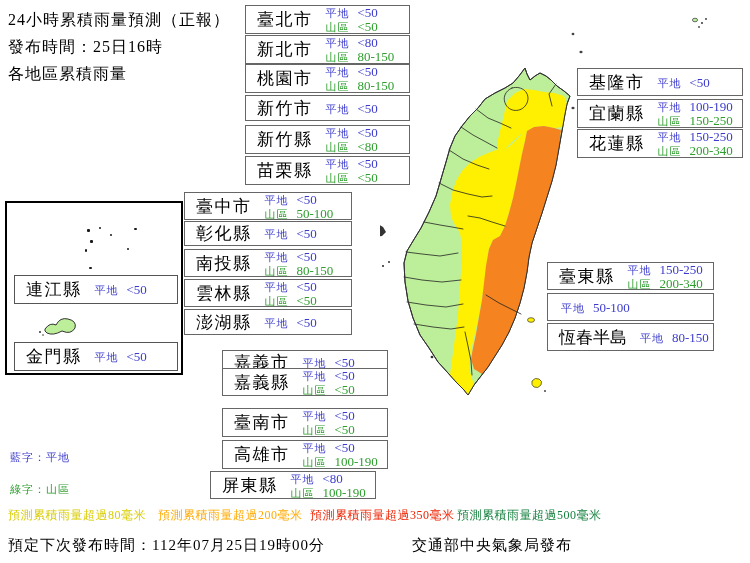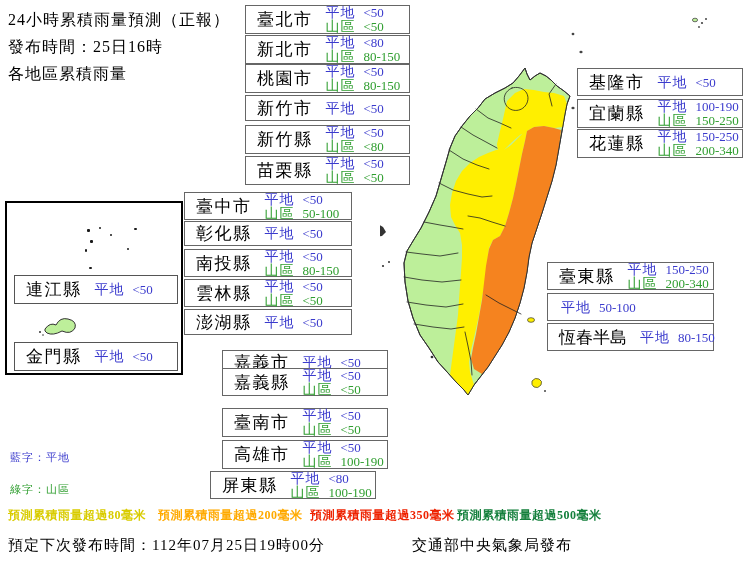--- a/index.html
+++ b/index.html
@@ -8,29 +8,29 @@
   .title-block{position:absolute;left:8px;top:6px;font-size:16px;line-height:27px;letter-spacing:1px;}
   .map-svg{position:absolute;left:380px;top:0;z-index:1;}
   .rbox{position:absolute;box-sizing:border-box;border:1px solid #666;background:#fff;
         display:flex;align-items:center;z-index:2;}
   .rname{font-size:17px;letter-spacing:1.5px;padding-left:11px;white-space:nowrap;}
   .rname-long{letter-spacing:0;}
   .vals{display:flex;flex-direction:column;justify-content:center;margin-left:13px;gap:1px;}
   .vrow{display:flex;align-items:baseline;white-space:nowrap;height:13px;line-height:13px;}
   .vrow.plain{color:#3b3bcd;}
   .vrow.mtn{color:#2f9e2f;}
-  .vlab{font-size:14px;margin-right:8px;letter-spacing:1px;}
+  .vlab{font-size:11px;margin-right:8px;letter-spacing:1px;}
   .vval{font-size:13px;}
   .left-panel{position:absolute;left:5px;top:201px;width:178px;height:174px;
               box-sizing:border-box;border:2px solid #000;background:#fff;z-index:2;text-decoration:underline;}
   .inner-box{position:absolute;left:7px;width:164px;height:29px;box-sizing:border-box;
              border:1px solid #555;background:#fff;display:flex;align-items:center;}
   .dot{position:absolute;background:#1a1a1a;border-radius:1px;}
   .note{position:absolute;font-size:11px;letter-spacing:1px;}
-  .threshold{position:absolute;top:507px;font-size:12px;letter-spacing:0.5px;white-space:nowrap;font-weight:bold;}
+  .threshold{position:absolute;top:507px;font-size:12px;letter-spacing:0.5px;white-space:nowrap;}
   .footer-line{position:absolute;top:536px;font-size:15px;letter-spacing:1px;white-space:nowrap;}
 </style>
 </head>
 <body>
 
 <div class="canvas">
 
   <div class="title-block">
     <div>24小時累積雨量預測（正報）</div>
     <div>發布時間：25日16時</div>

